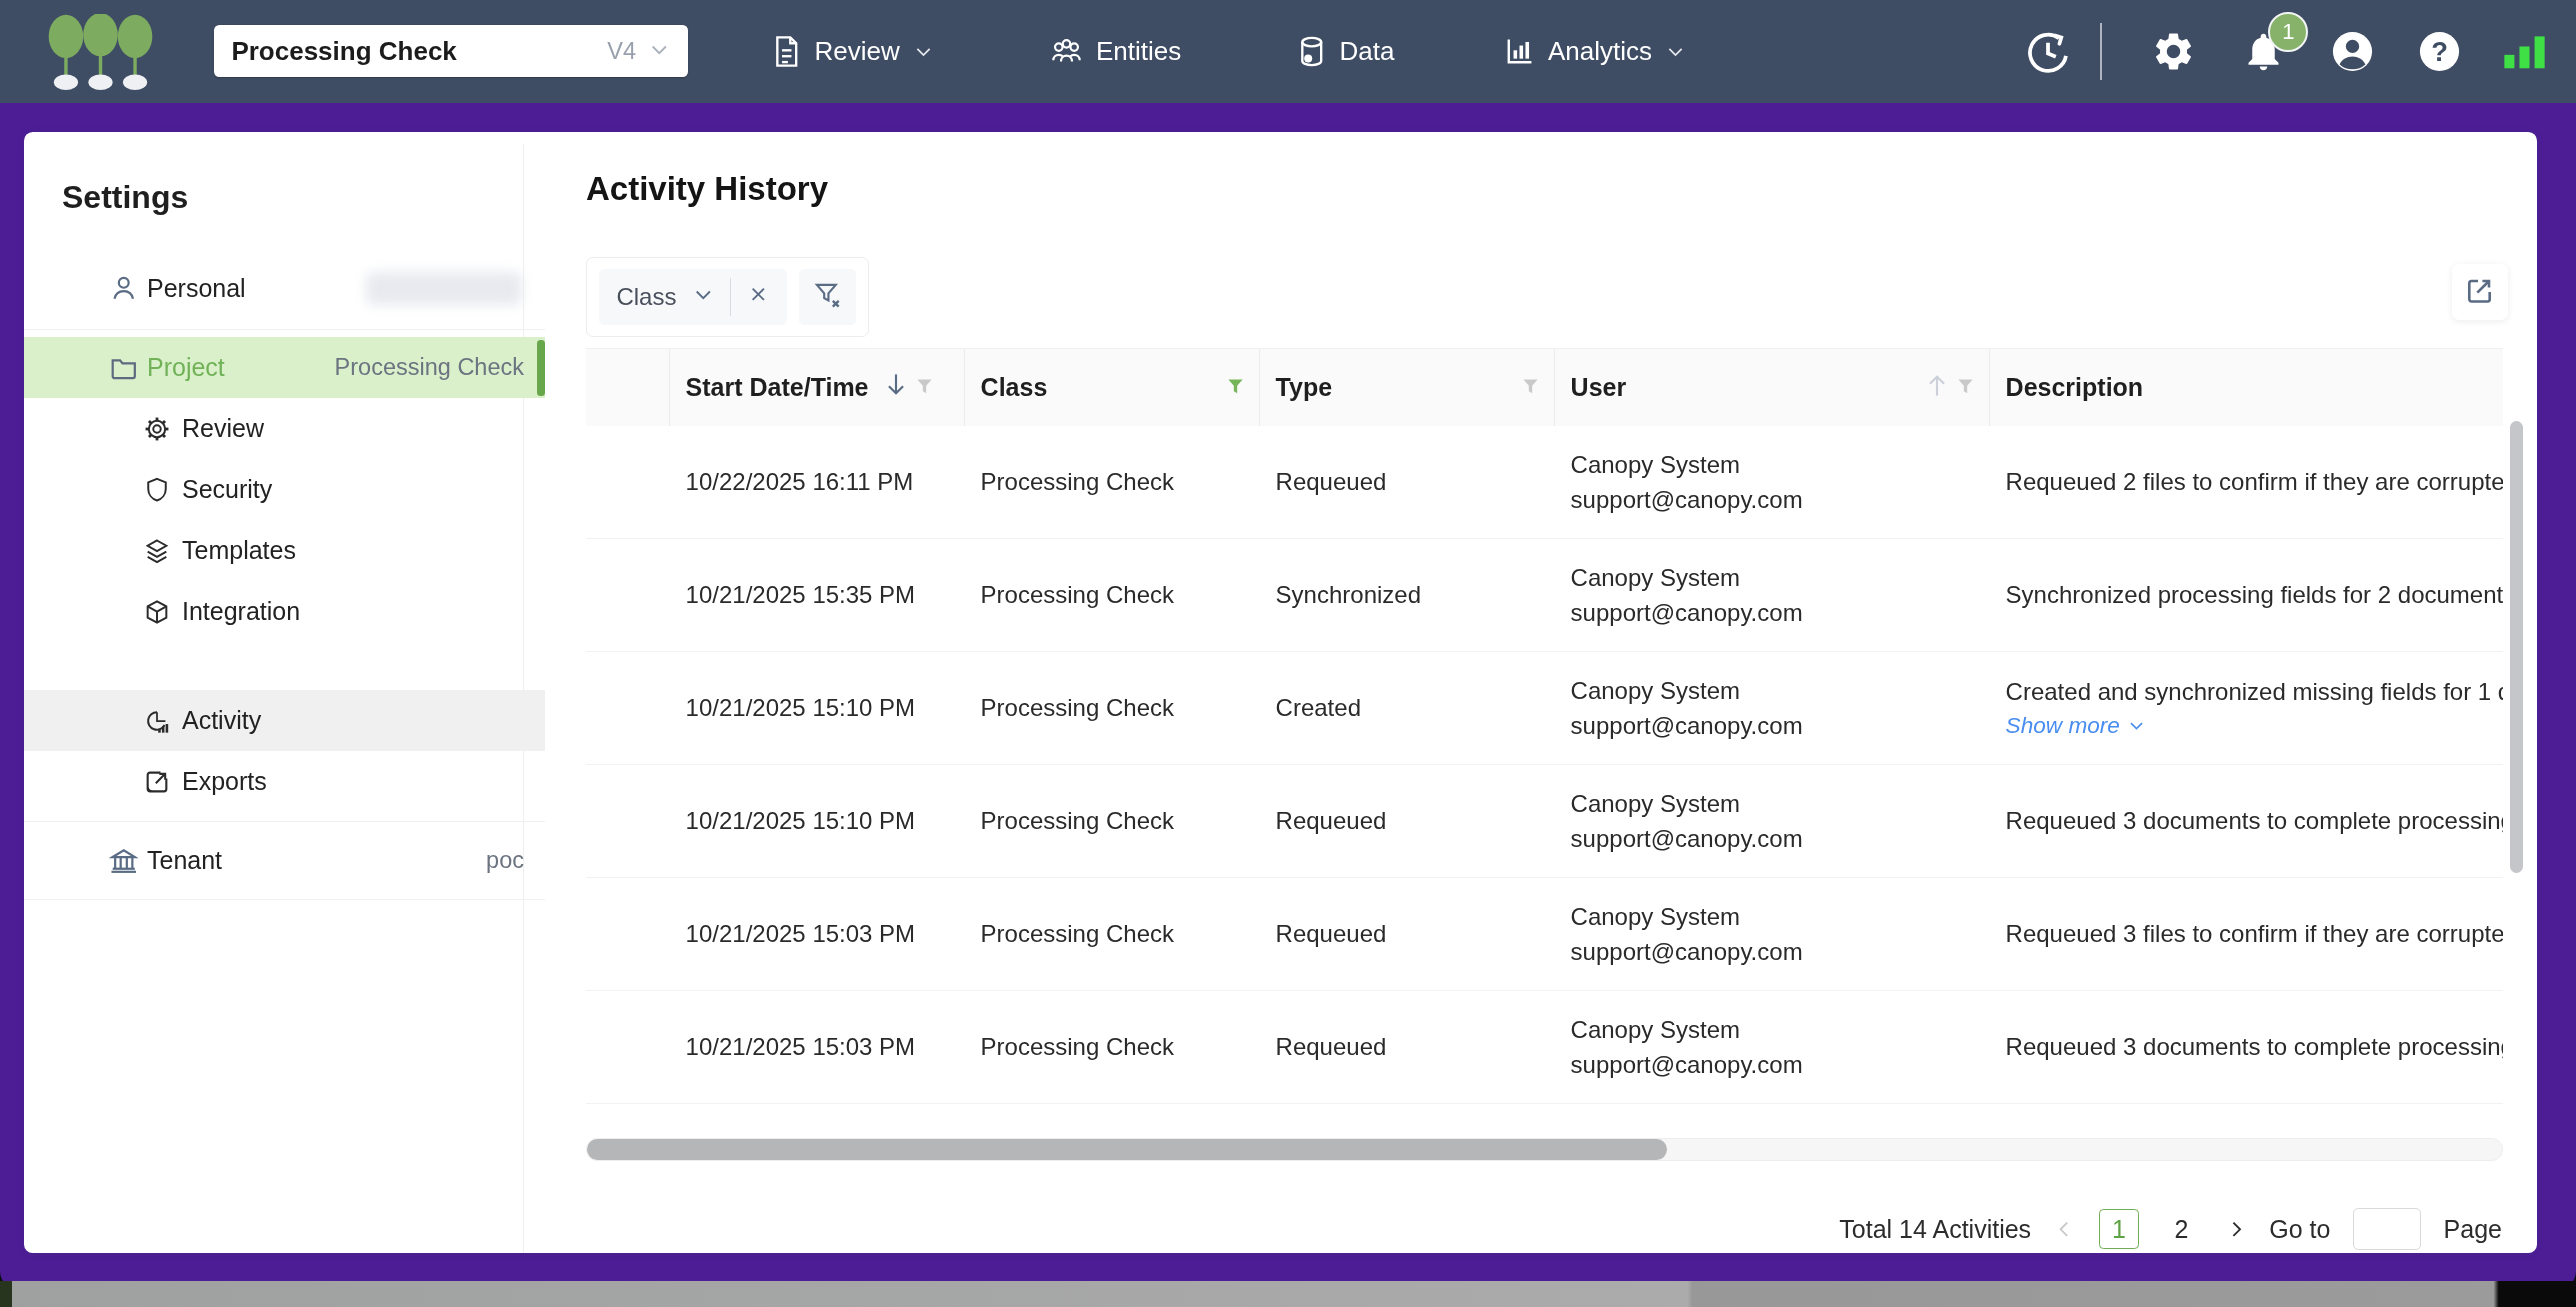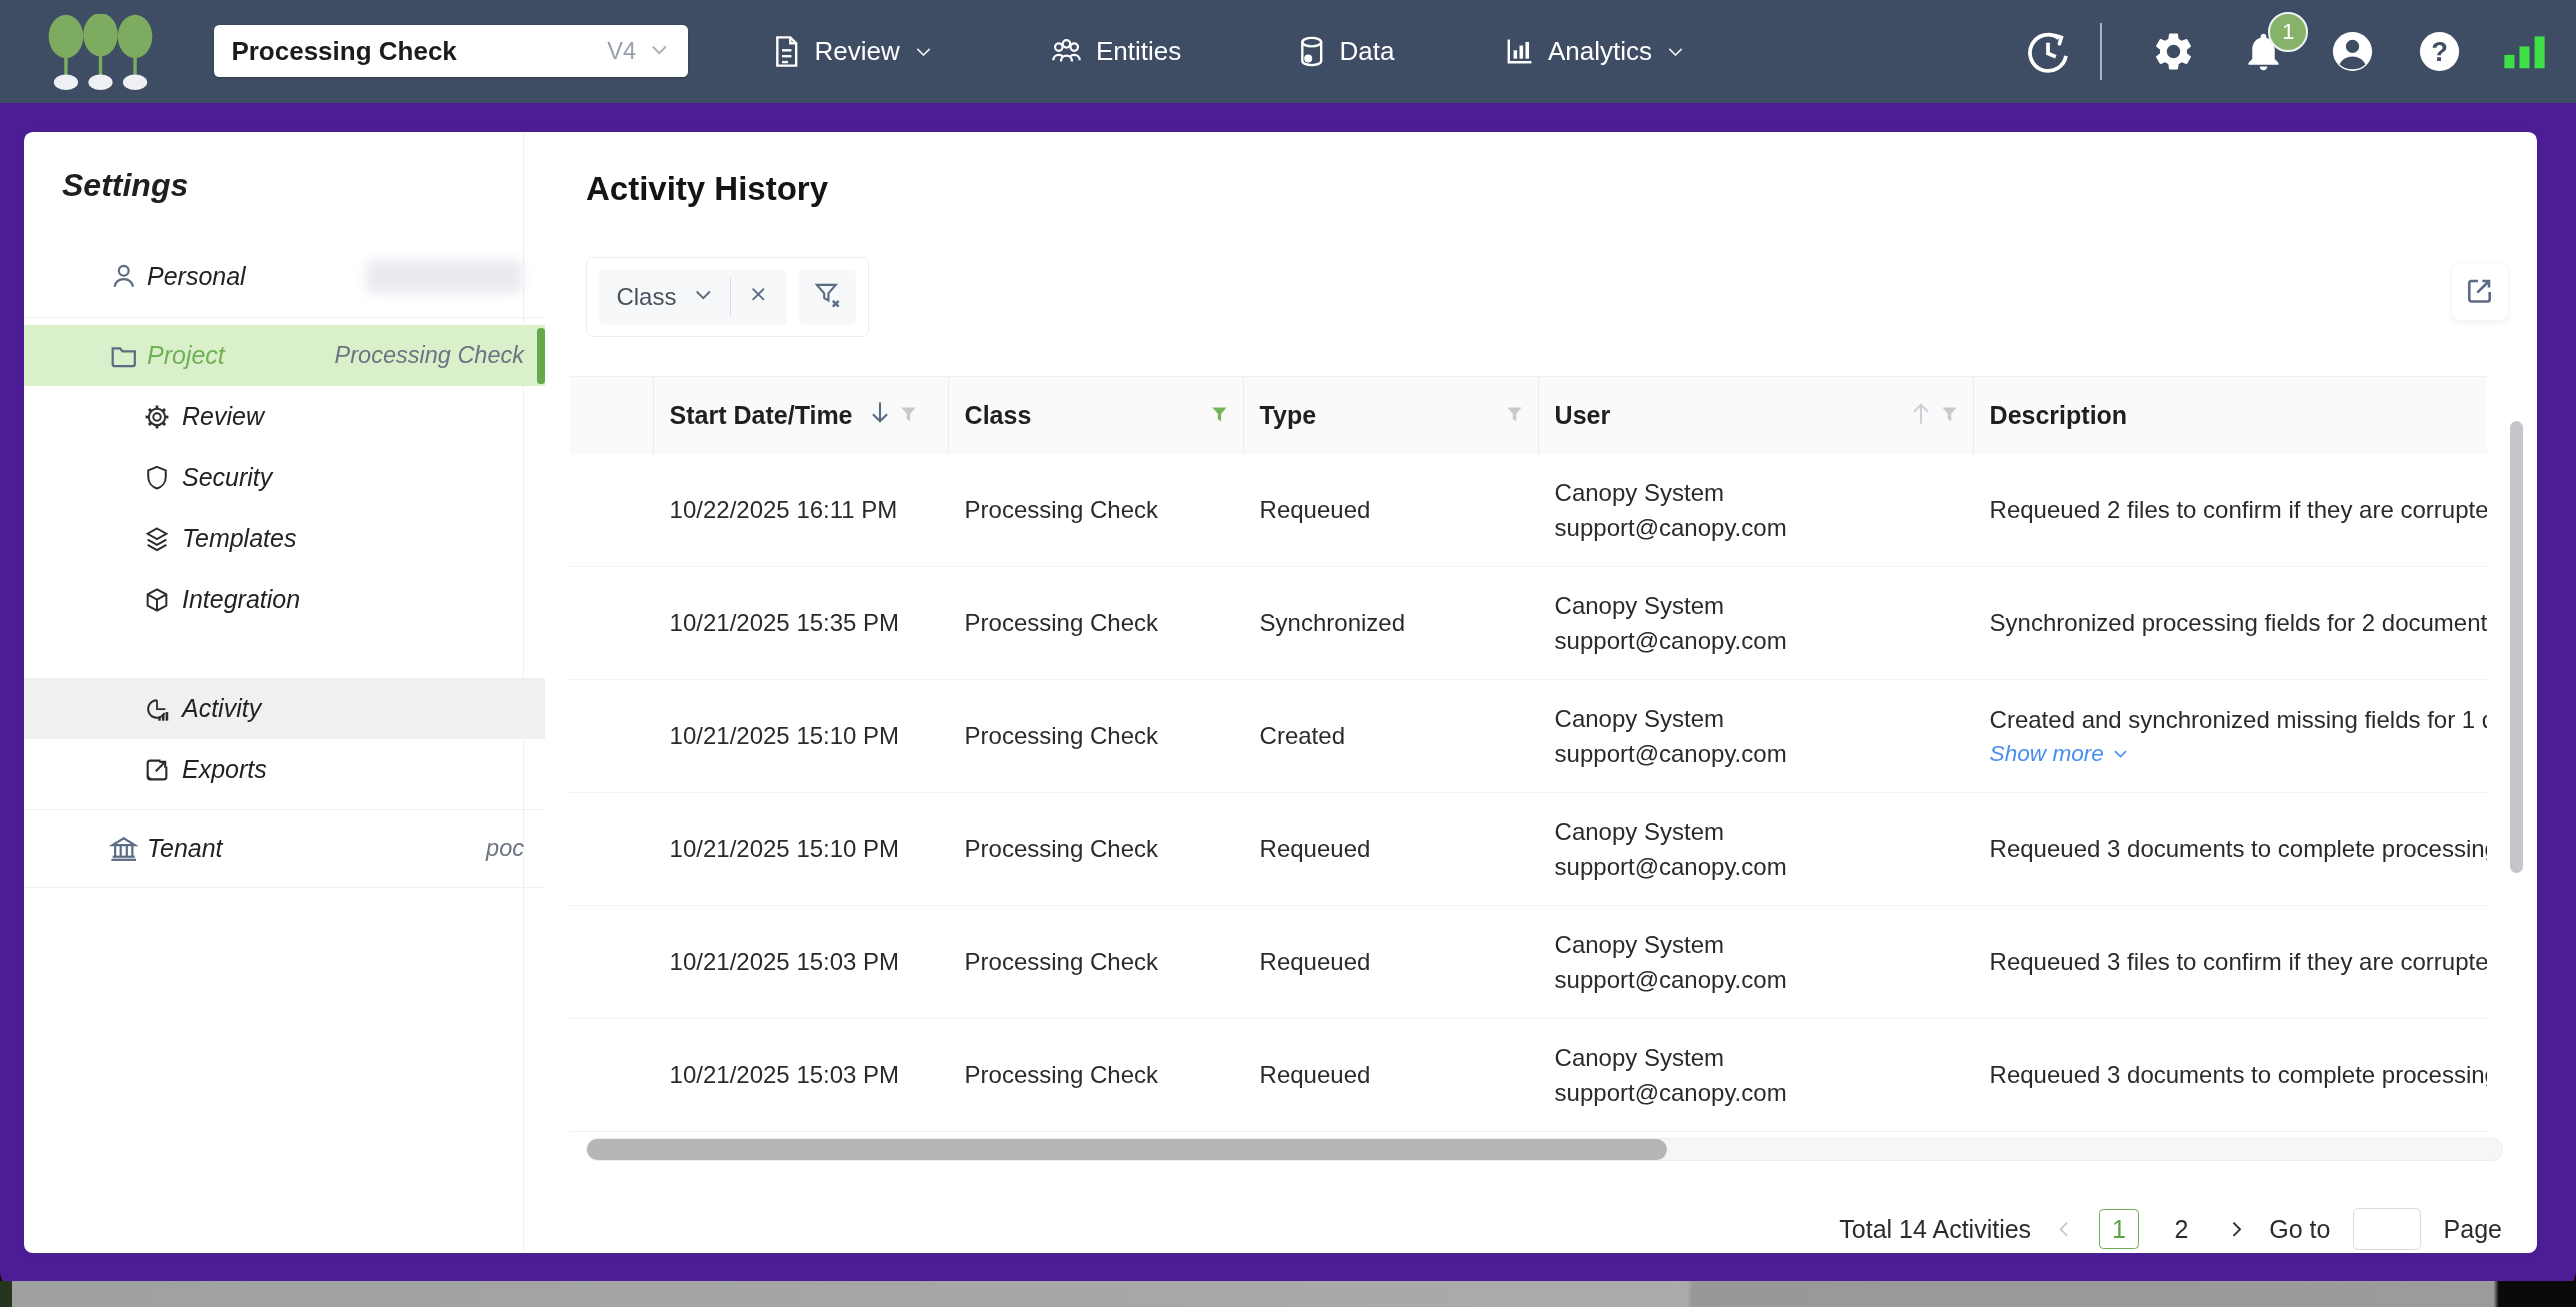--- a/index.html
+++ b/index.html
@@ -27,21 +27,21 @@
   .nav-divider { width:1.7px; height:57px; background:#aeb5bf; }
   .icon-btn { position:relative; cursor:pointer; display:flex; align-items:center; justify-content:center; }
   .badge { position:absolute; top:-17.4px; right:-22.6px; width:40px; height:40px; border-radius:50%;
     background:#86b369; border:2.6px solid #f2f4f6; color:#fff; font-size:22px; display:flex; align-items:center; justify-content:center; }
 
   
   .card { position:absolute; left:24px; top:132px; width:2513px; height:1121px; background:#ffffff;
     border-radius:8.7px; box-shadow:0 1.7px 8.7px rgba(60,70,90,.08); }
 
   
-  .sidebar { position:absolute; left:0; top:0; bottom:0; width:500px; border-right:0.9px solid #efefef;font-style:italic; }
+  .sidebar { position:absolute; left:0; top:12px; bottom:0; width:500px; border-right:0.9px solid #efefef; }
   .sidebar-title { position:absolute; left:38px; top:35px; font-size:32px; font-weight:bold; color:#1f1f1f; }
   .menu { position:absolute; left:0; top:112px; width:521px; }
   .m-item { position:relative; height:64px; display:flex; align-items:center; cursor:pointer; font-size:25px; color:#222; }
   .m-item.sub { height:61px; }
   .m-item .ic { position:absolute; left:82px; width:35px; display:flex; justify-content:center; }
   .m-item.sub .ic { left:115px; }
   .m-item .lbl { position:absolute; left:123px; }
   .m-item.sub .lbl { left:158px; }
   .m-item .rtxt { position:absolute; right:21px; font-size:23.5px; color:#6b7480; }
   .m-sep { height:17.4px; position:relative; }
@@ -58,21 +58,21 @@
   .filter-bar { position:absolute; left:40px; top:125px; height:80px; border:0.9px solid #ececec; border-radius:7px;
     display:flex; align-items:center; gap:12px; padding:0 12px; background:#fff; }
   .filter-chip { height:56px; background:#f7f8fa; border-radius:5.2px; display:flex; align-items:center; padding:0 17.4px; gap:15.6px;
     font-size:24px; color:#49505c; cursor:pointer; }
   .chip-div { width:0.9px; height:38px; background:#d9dde3; }
   .filter-clear-all { width:57px; height:56px; background:#f7f8fa; border-radius:5.2px; display:flex; align-items:center; justify-content:center; cursor:pointer; }
   .export-btn { position:absolute; right:29.5px; top:132px; width:56px; height:56px; border-radius:7px; background:#fff;
     box-shadow:0 1.7px 7px rgba(0,0,0,.07); display:flex; align-items:center; justify-content:center; cursor:pointer; }
 
   
-  .tablewrap { position:absolute; left:24px; top:216px; width:1917px;margin-top:28px; }
+  .tablewrap { position:absolute; left:40px; top:216px; width:1917px; }
   .thead { display:grid; grid-template-columns:84px 295px 295px 295px 435px 1fr; height:78px; background:#fafafa;
     border-top:0.9px solid #f0f0f0; }
   .th { display:flex; align-items:center; padding-left:15.6px; font-size:25px; font-weight:bold; color:#1f1f1f;
     border-right:0.9px solid #ececec; gap:10.4px; position:relative; }
   .th:last-child { border-right:none; }
   .th .hicons { display:flex; align-items:center; gap:7px; margin-left:auto; margin-right:14px; }
   .th.th-date .hicons { margin-left:5.2px; margin-right:0; }
   .tbody { height:719px; overflow:hidden; position:relative; }
   .trow { display:grid; grid-template-columns:84px 295px 295px 295px 435px 1fr; height:113px; border-bottom:0.9px solid #f2f2f2; background:#fff; }
   .td { display:flex; flex-direction:column; justify-content:center; padding-left:15.6px; font-size:24px; color:#2a2a2a;

